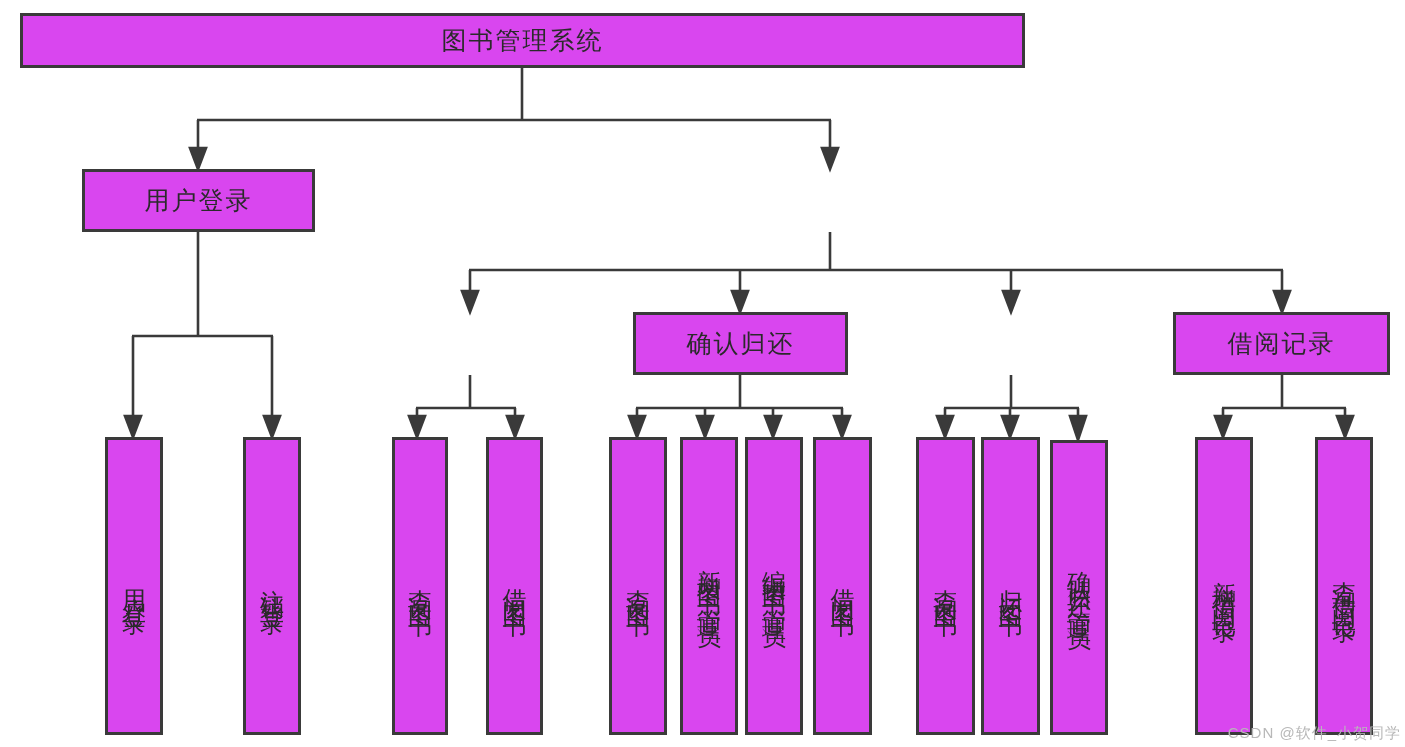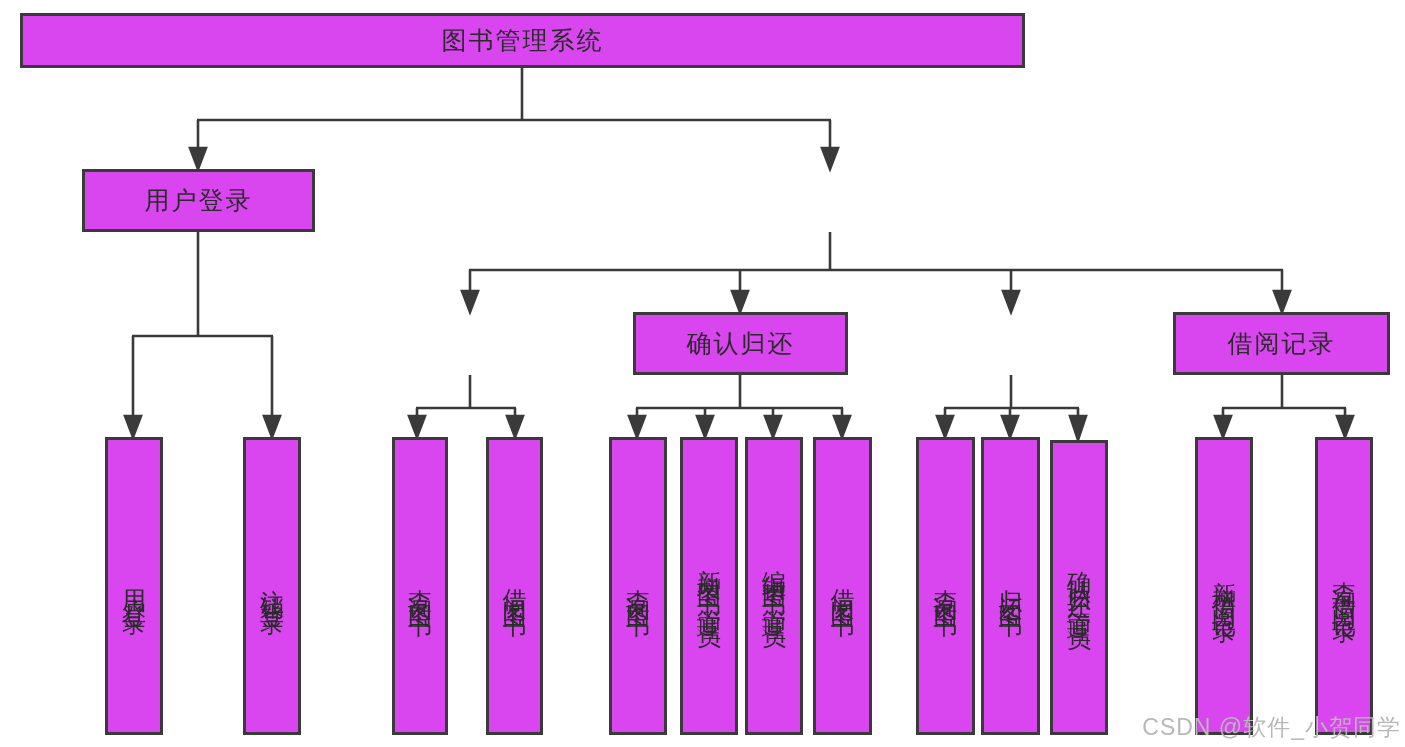--- a/index.html
+++ b/index.html
@@ -11,21 +11,21 @@
   .box{
     position:absolute;box-sizing:border-box;border:3px solid #3a3a3a;background:#d946ef;
     display:flex;align-items:center;justify-content:center;text-align:center;
   }
   .hbox span{font-size:25px;letter-spacing:2px;white-space:nowrap;}
   .vbox span{
     writing-mode:vertical-rl;text-orientation:mixed;
     font-size:24px;letter-spacing:8px;line-height:1;white-space:nowrap;
   }
   .watermark{
-    position:absolute;right:4px;bottom:4px;font-size:23px;color:#b8b8b8;
+    position:absolute;right:4px;bottom:4px;font-size:15px;color:#b8b8b8;
     letter-spacing:1px;white-space:nowrap;
   }
 </style>
 </head>
 <body>
 
 <div class="stage">
 
   <svg class="wires" viewBox="0 0 1405 747" xmlns="http://www.w3.org/2000/svg">
     <g stroke="#3a3a3a" stroke-width="2.6" fill="#3a3a3a">

